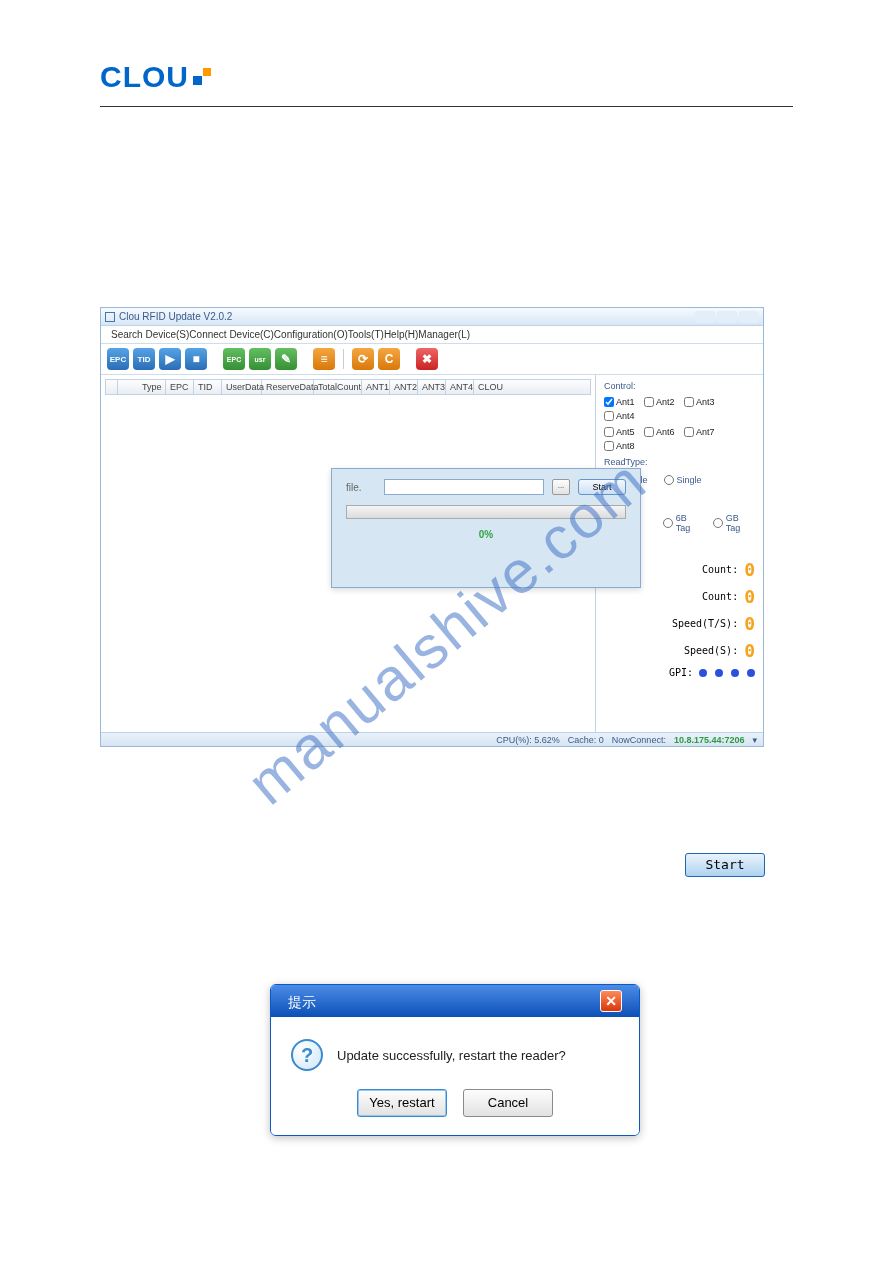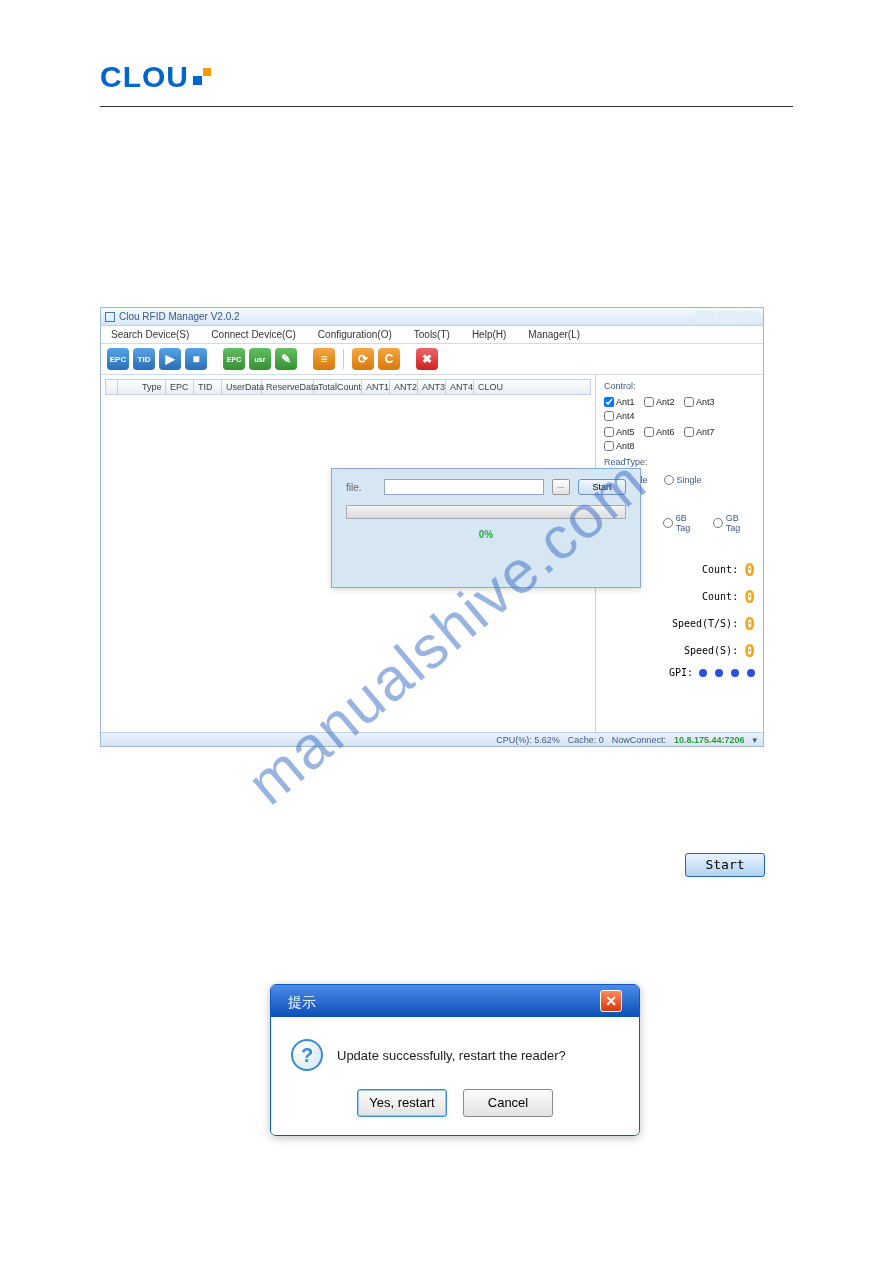--- a/index.html
+++ b/index.html
@@ -72,21 +72,21 @@
     gap: 4px;
   }
   .titlebar .icon { width: 10px; height: 10px; border: 1px solid #4477aa; }
   .win-controls { margin-left: auto; display: flex; gap: 2px; }
   .win-controls span {
     width: 20px; height: 12px; background: #e2eef8;
     border-radius: 2px;
   }
   .menubar {
     display: flex;
-    gap: 22px;
+    gap: 0;
     padding: 3px 10px;
     background: #fff;
     border-bottom: 1px solid #d0dce8;
     color: #333;
     font-size: 10px;
   }
   .toolbar {
     display: flex;
     gap: 4px;
     padding: 4px 6px;
@@ -330,21 +330,21 @@
 <body>
 
 <div class="logo-row">
   <span class="logo">CLOU</span>
   <span class="logo-mark"></span>
 </div>
 
 <div class="app-window">
   <div class="titlebar">
     <span class="icon"></span>
-    <span>Clou RFID Manager V2.0.2</span>
+    <span>Clou RFID Update V2.0.2</span>
     <div class="win-controls">
       <span></span>
       <span></span>
       <span></span>
     </div>
   </div>
 
   <div class="menubar">
     <span class="menu-item">Search Device(S)</span>
     <span class="menu-item">Connect Device(C)</span>

